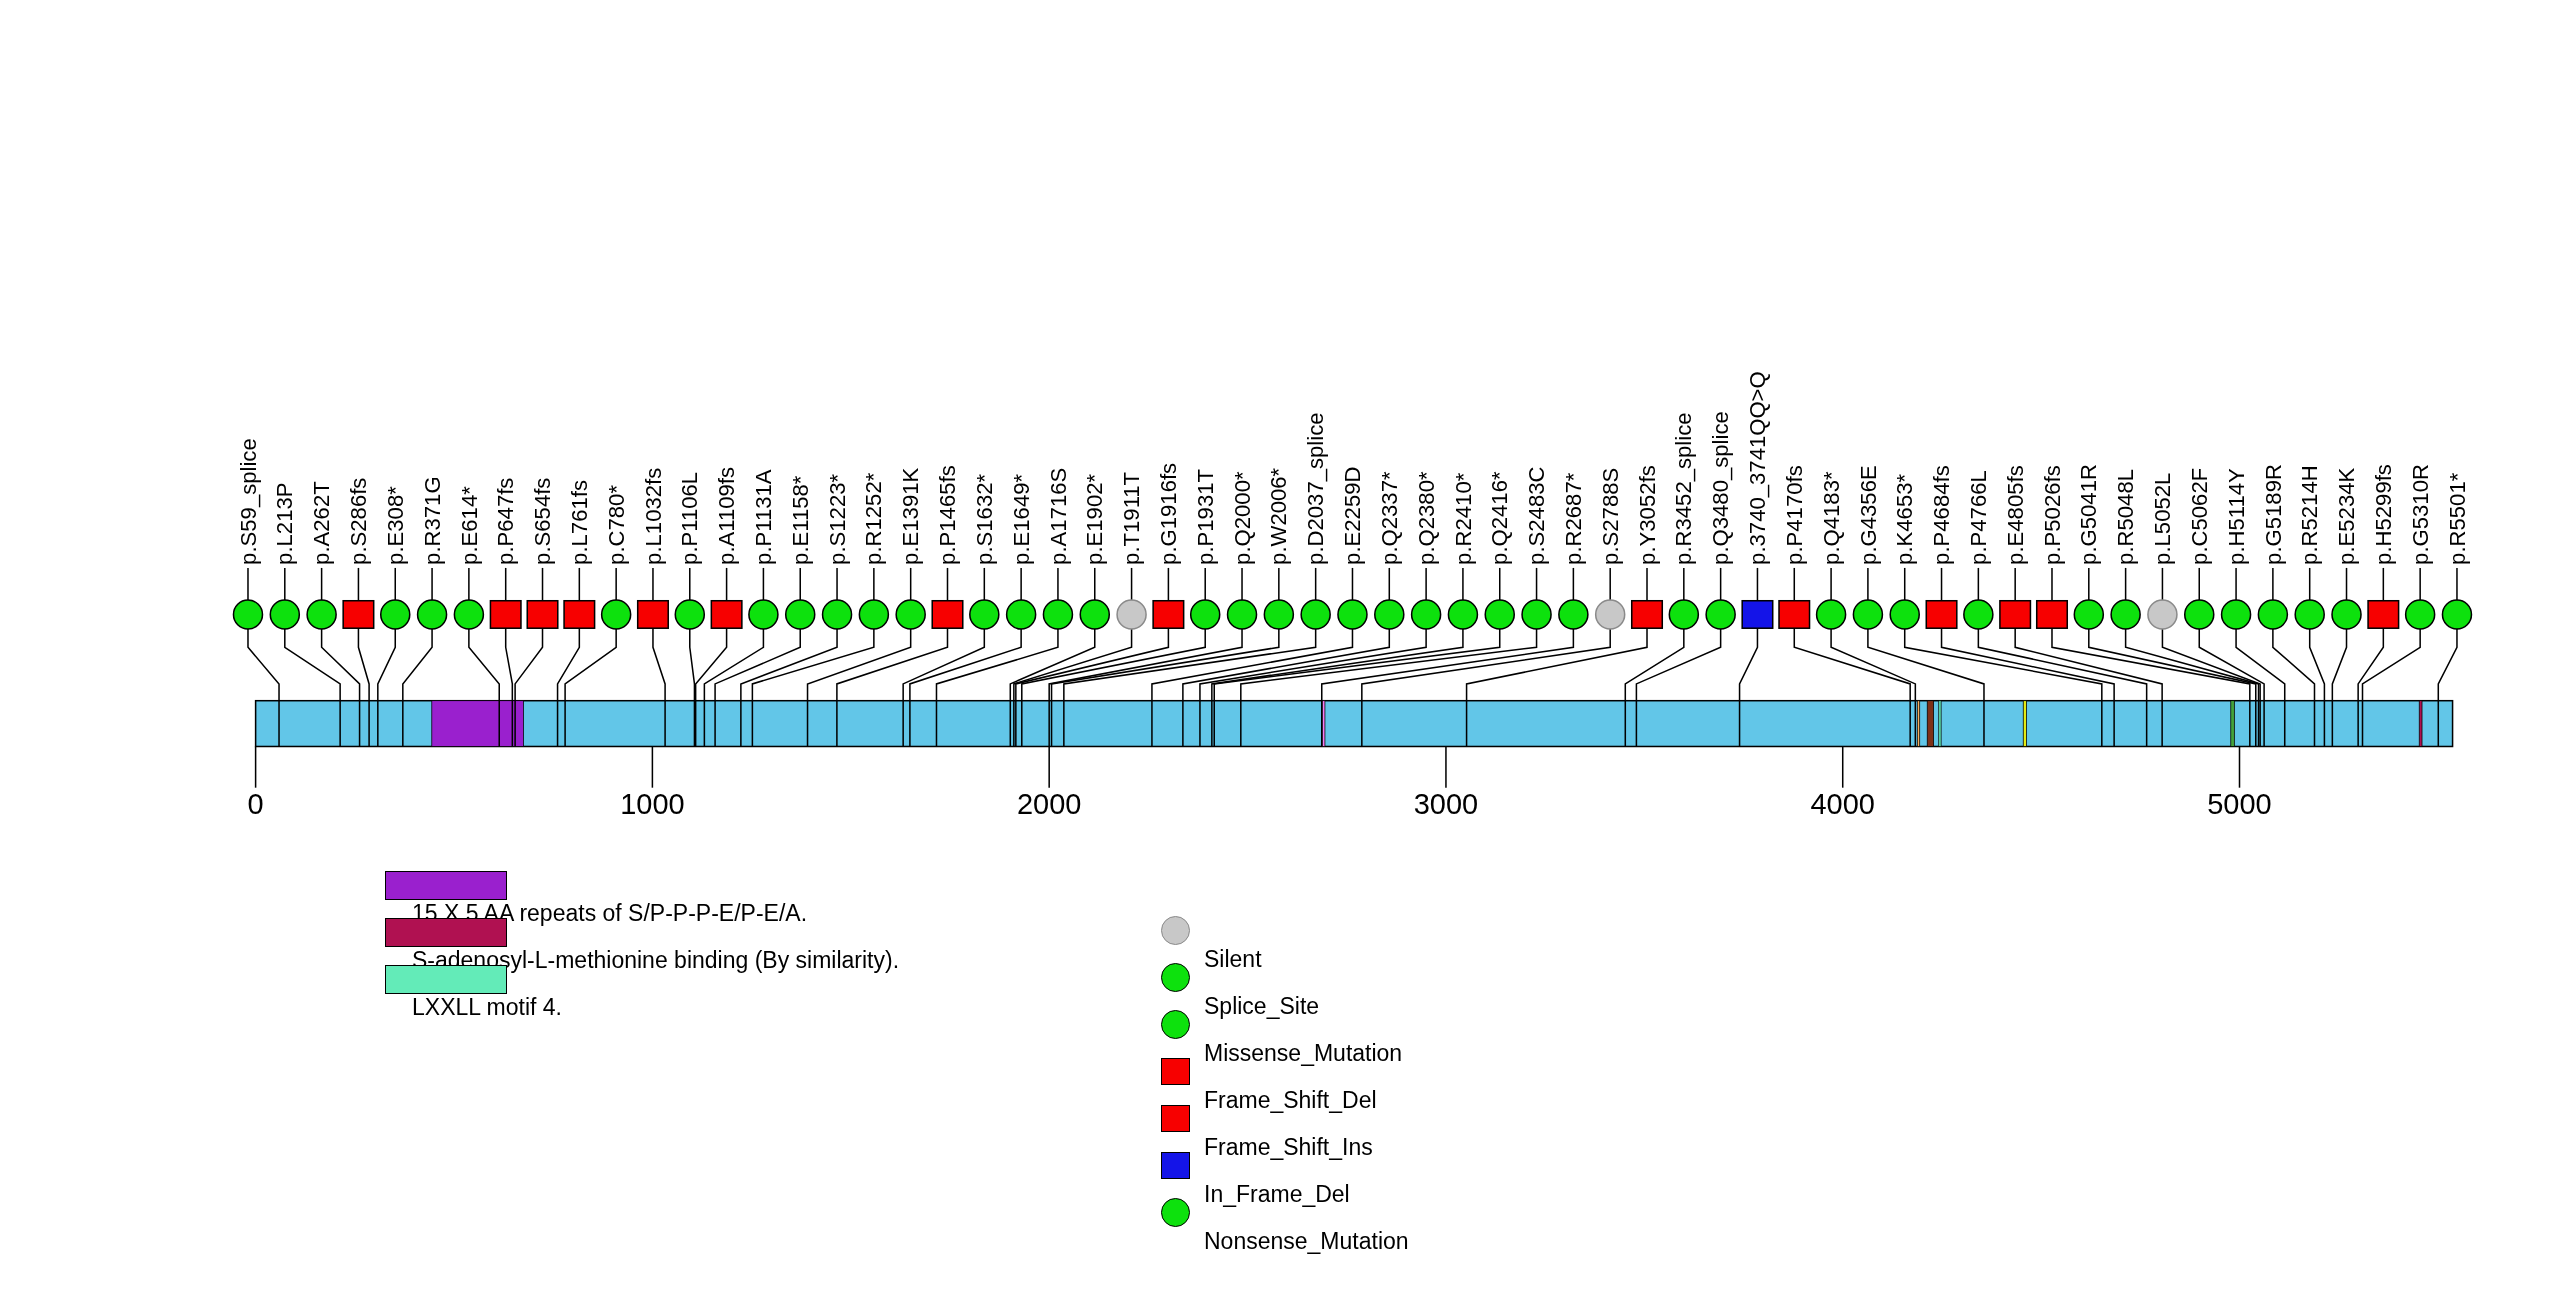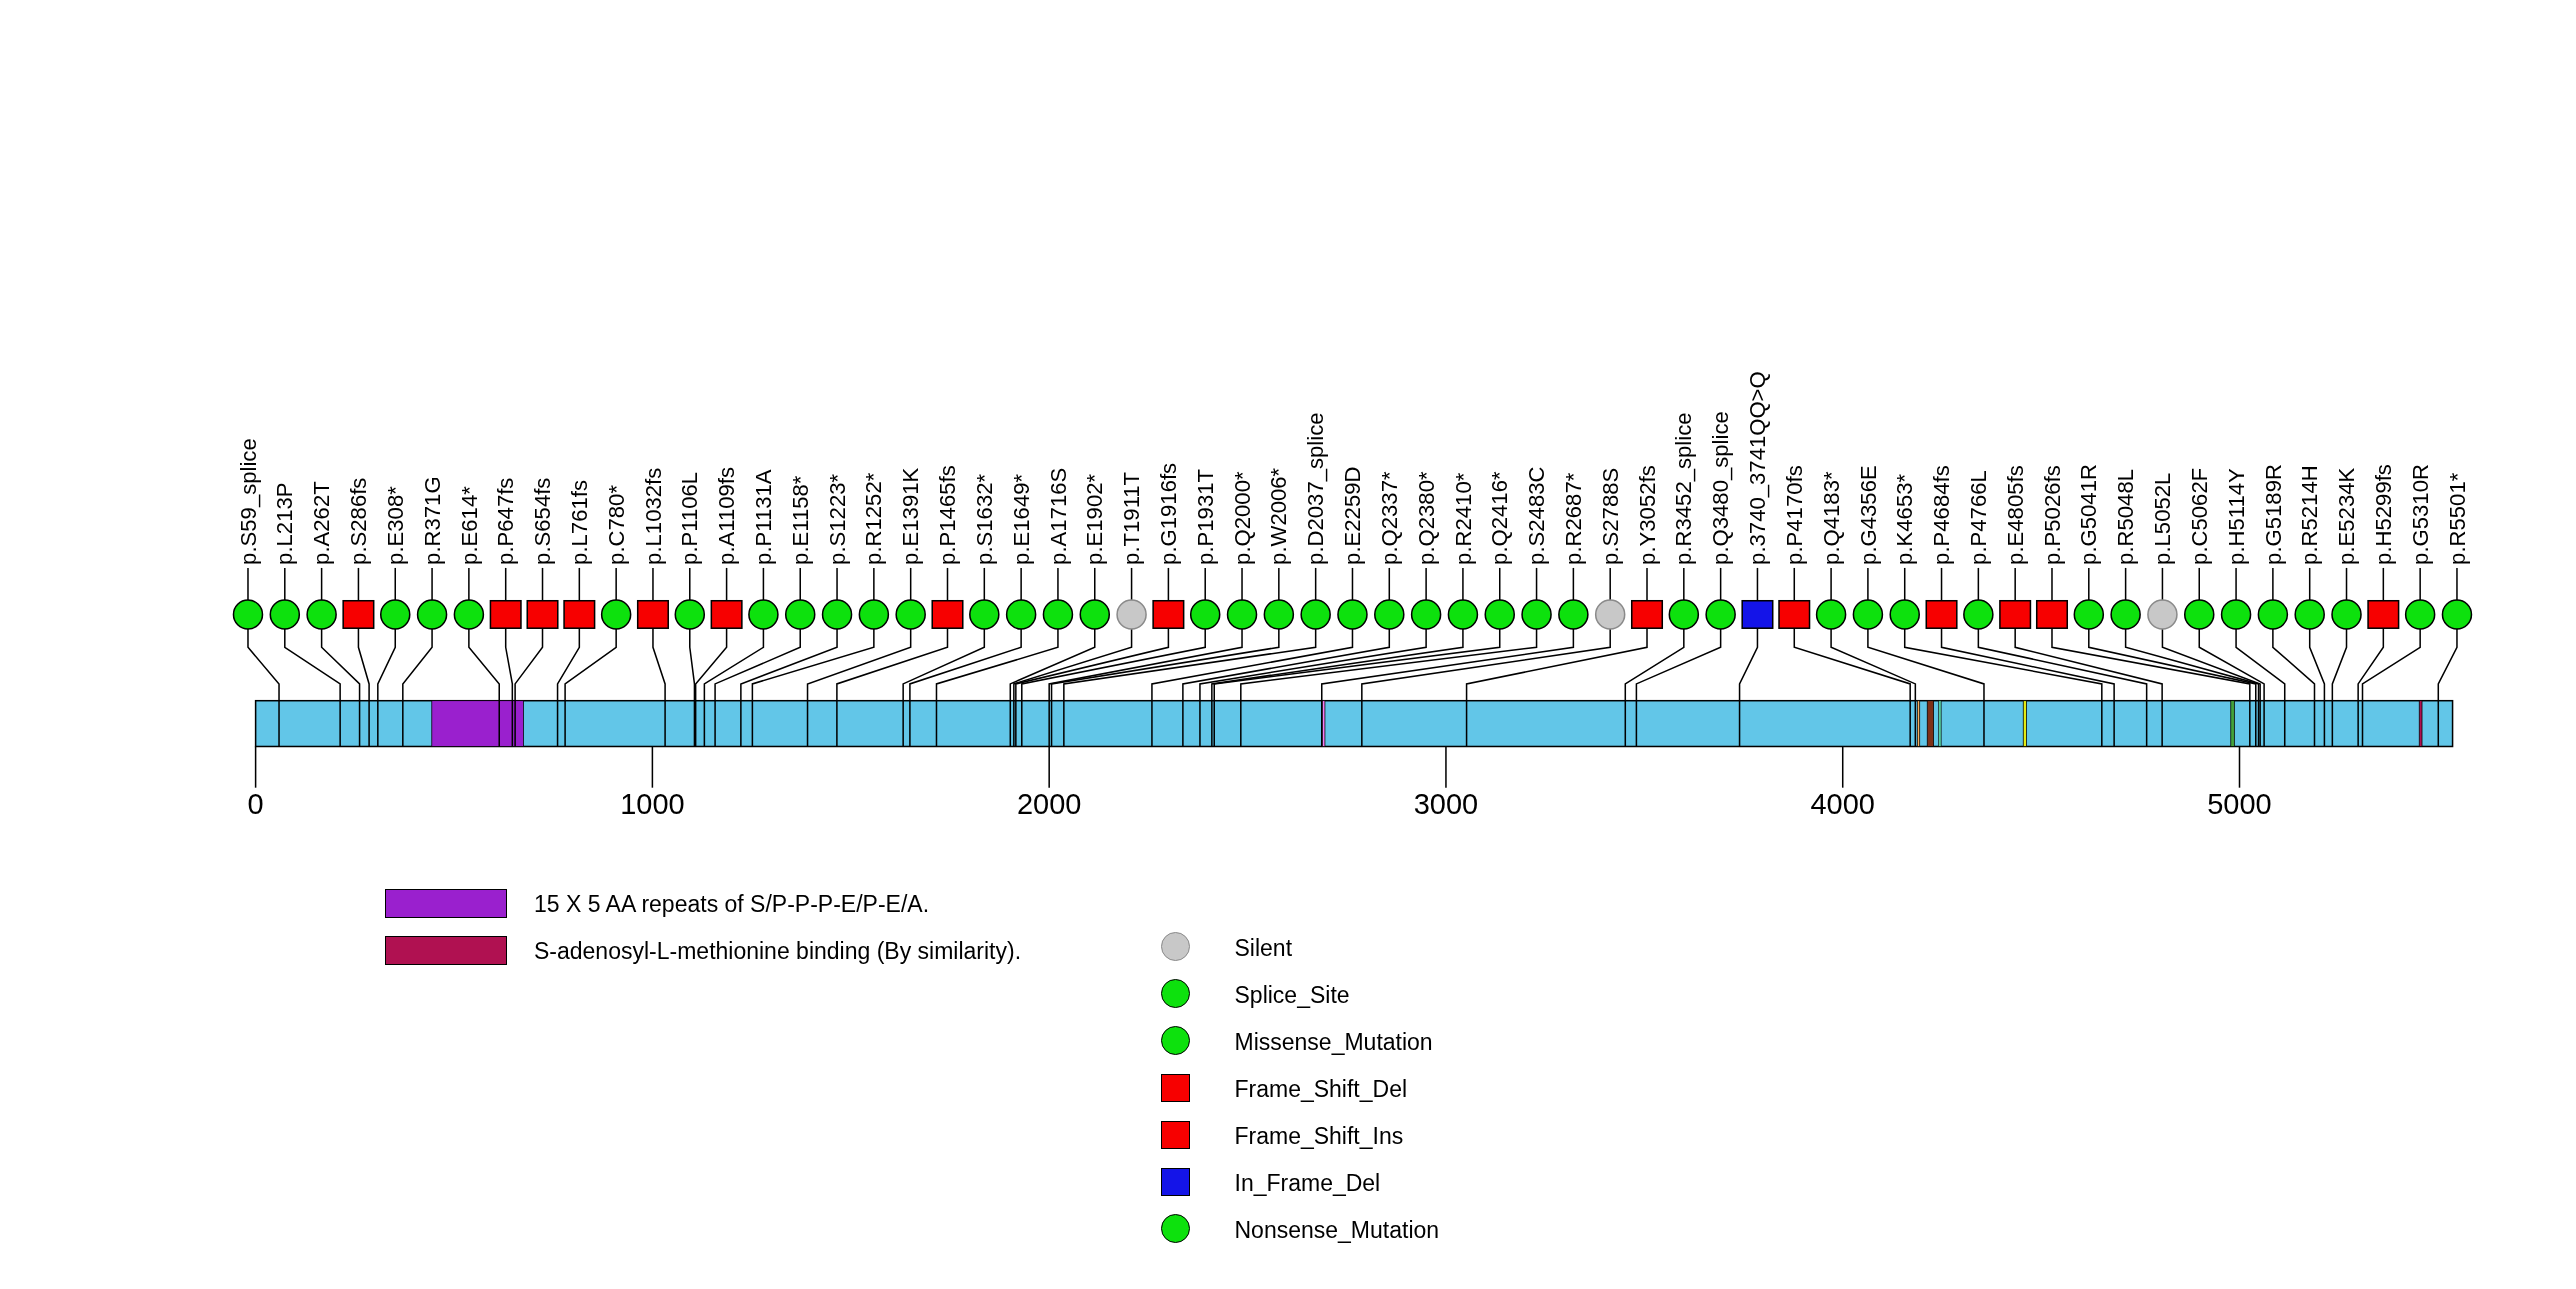--- a/index.html
+++ b/index.html
@@ -3,21 +3,21 @@
 <meta charset="utf-8">
 <style>
   html,body{margin:0;padding:0;background:#ffffff;}
   .canvas{position:relative;width:2576px;height:1290px;background:#ffffff;overflow:hidden;
           font-family:"Liberation Sans",sans-serif;}
   #plot-svg{position:absolute;left:0;top:0;}
   #plot-svg text{font-family:"Liberation Sans",sans-serif;fill:#000;}
   .legend{position:absolute;display:flex;flex-direction:column;}
   #legend-domains{left:385px;top:871px;}
   #legend-types{left:1160px;top:915px;}
-  .lrow{display:flex;align-items:flex-end;height:47px;white-space:nowrap;}
+  .lrow{display:flex;align-items:flex-start;height:47px;white-space:nowrap;flex-direction:column;}
   .swatch{width:122px;height:29px;border:1.5px solid #000;box-sizing:border-box;flex:0 0 auto;}
   .ltext{margin-left:27px;font-size:23px;color:#000;}
   .tmark{width:30.5px;height:30.5px;display:flex;align-items:center;justify-content:center;flex:0 0 auto;}
   .tcircle{width:29px;height:29px;border-radius:50%;border:1.5px solid #000;box-sizing:border-box;}
   .tsquare{width:29px;height:27.5px;border:1.5px solid #000;box-sizing:border-box;}
   .ttext{margin-left:44px;font-size:23px;color:#000;}
 </style>
 </head>
 <body>
 
@@ -291,20 +291,24 @@
     </svg>
   <div id="legend-domains" class="legend">
       <div class="lrow">
         <span class="swatch" style="background: rgb(154, 32, 206);"></span>
         <span class="ltext">15 X 5 AA repeats of S/P-P-P-E/P-E/A.</span>
       </div>
       <div class="lrow">
         <span class="swatch" style="background: rgb(176, 17, 81);"></span>
         <span class="ltext">S-adenosyl-L-methionine binding (By similarity).</span>
       </div>
+      <div class="lrow">
+        <span class="swatch" style="background: rgb(99, 235, 184);"></span>
+        <span class="ltext">LXXLL motif 4.</span>
+      </div>
     </div>
   <div id="legend-types" class="legend">
       <div class="lrow">
         <span class="tmark">
           <span class="tcircle" style="background: rgb(200, 200, 200); border-color: rgb(138, 138, 138);"></span>
         </span>
         <span class="ttext">Silent</span>
       </div>
       <div class="lrow">
         <span class="tmark">

